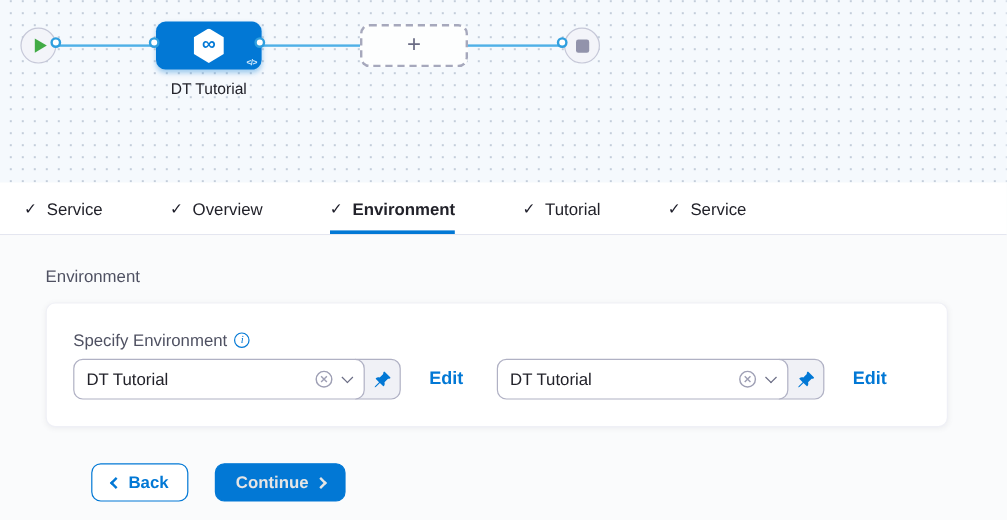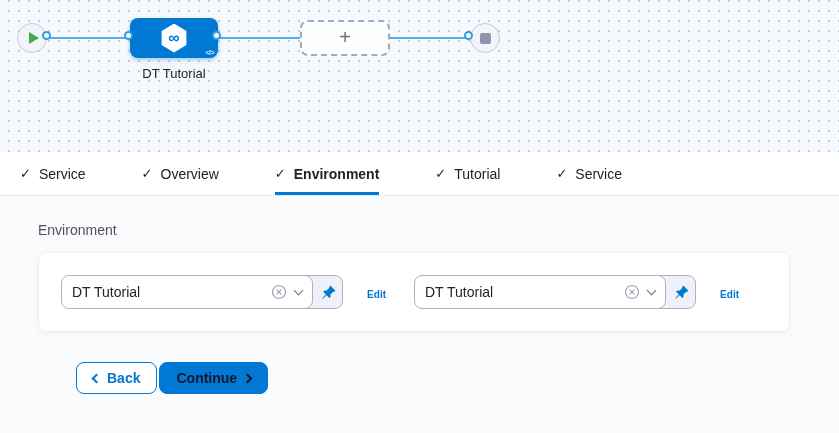--- a/index.html
+++ b/index.html
@@ -108,33 +108,33 @@
     display:inline-block; width:7px; height:7px;
     border:solid currentColor; border-width:0 1.5px 1.5px 0;
   }
   .chev.down { transform:rotate(45deg); margin-top:-4px; color:#6b6d85; cursor:pointer; }
   .pin-btn {
     width:38px; margin-left:-8px; padding-left:8px; z-index:0;
     background:#f0f1f6; border:1px solid #b0b1c4; border-radius:0 8px 8px 0;
     display:flex; align-items:center; justify-content:center; cursor:pointer;
   }
   .edit-link {
-    font-size:10px; font-weight:600; color:#0278d5; cursor:pointer;
+    font-size:15px; font-weight:600; color:#0278d5; cursor:pointer;
     margin:0 28px 9px 24px;
   }
 
   
-  .footer { padding:30px 0 0 38px; display:flex; gap:2px; }
+  .footer { padding:30px 0 0 38px; display:flex; gap:22px; }
   .btn {
     height:32px; border-radius:8px; font-size:14px; font-weight:700;
     display:flex; align-items:center; gap:9px; padding:0 16px; cursor:pointer;
     font-family:inherit;
   }
   .btn-outline { background:#ffffff; border:1.5px solid #0278d5; color:#0278d5; }
-  .btn-primary { background:#0278d5; border:1.5px solid #0278d5; color:#0f172a; }
+  .btn-primary { background:#0278d5; border:1.5px solid #0278d5; color:#e5e5e5; }
   .chev.left  { transform:rotate(135deg); border-width:0 2px 2px 0; margin-right:-2px; }
   .chev.right { transform:rotate(-45deg); border-width:0 2px 2px 0; margin-left:-2px; }
 </style>
 </head>
 <body>
 
 <div class="canvas">
   <div class="edge e1"></div>
   <div class="edge e2"></div>
   <div class="edge e3"></div>
@@ -185,20 +185,46 @@
   <div class="tab">
     <span class="check">✓</span>
     <span>Service</span>
   </div>
 </div>
 
 <div class="content">
   <div class="section-heading">Environment</div>
 
   <div class="card">
+
+    <div class="field">
+      <div class="field-label">
+        <span>Specify Environment</span>
+        <span class="info-badge">i</span>
+      </div>
+      <div class="input-group">
+        <div class="select-box">
+          <span class="select-value">DT Tutorial</span>
+          <span class="clear-btn">
+            <svg width="16" height="16" viewBox="0 0 16 16">
+                <circle cx="8" cy="8" r="6.5" fill="none" stroke="#9fa0b5" stroke-width="1.2"></circle>
+                <path d="M5.6 5.6l4.8 4.8M10.4 5.6l-4.8 4.8" stroke="#9fa0b5" stroke-width="1.2"></path>
+              </svg>
+          </span>
+          <span class="chev down"></span>
+        </div>
+        <div class="pin-btn">
+          <svg width="15" height="15" viewBox="0 0 16 16" fill="#0278d5">
+              <path d="M9.83.72a.5.5 0 0 1 .35.15l4.95 4.95a.5.5 0 0 1 0 .7c-.48.48-1.07.59-1.5.59-.18 0-.34-.02-.46-.04l-3.14 3.13c.08.33.14.67.16 1.02.05.7-.03 1.68-.72 2.37a.5.5 0 0 1-.7 0L5.94 10.8l-3.18 3.18c-.2.2-1.22.9-1.42.71-.19-.2.51-1.22.71-1.42l3.18-3.18-2.83-2.83a.5.5 0 0 1 0-.7c.69-.69 1.67-.77 2.38-.72.35.02.69.08 1.01.16l3.14-3.13a2.77 2.77 0 0 1-.04-.46c0-.43.1-1.03.59-1.51a.5.5 0 0 1 .35-.15z"></path>
+            </svg>
+        </div>
+      </div>
+    </div>
+
+    <div class="edit-link">Edit</div>
 
     <div class="field">
       <div class="input-group">
         <div class="select-box">
           <span class="select-value">DT Tutorial</span>
           <span class="clear-btn">
             <svg width="16" height="16" viewBox="0 0 16 16">
                 <circle cx="8" cy="8" r="6.5" fill="none" stroke="#9fa0b5" stroke-width="1.2"></circle>
                 <path d="M5.6 5.6l4.8 4.8M10.4 5.6l-4.8 4.8" stroke="#9fa0b5" stroke-width="1.2"></path>
               </svg>
@@ -207,42 +233,20 @@
         </div>
         <div class="pin-btn">
           <svg width="15" height="15" viewBox="0 0 16 16" fill="#0278d5">
               <path d="M9.83.72a.5.5 0 0 1 .35.15l4.95 4.95a.5.5 0 0 1 0 .7c-.48.48-1.07.59-1.5.59-.18 0-.34-.02-.46-.04l-3.14 3.13c.08.33.14.67.16 1.02.05.7-.03 1.68-.72 2.37a.5.5 0 0 1-.7 0L5.94 10.8l-3.18 3.18c-.2.2-1.22.9-1.42.71-.19-.2.51-1.22.71-1.42l3.18-3.18-2.83-2.83a.5.5 0 0 1 0-.7c.69-.69 1.67-.77 2.38-.72.35.02.69.08 1.01.16l3.14-3.13a2.77 2.77 0 0 1-.04-.46c0-.43.1-1.03.59-1.51a.5.5 0 0 1 .35-.15z"></path>
             </svg>
         </div>
       </div>
     </div>
 
     <div class="edit-link">Edit</div>
-
-    <div class="field">
-      <div class="input-group">
-        <div class="select-box">
-          <span class="select-value">DT Tutorial</span>
-          <span class="clear-btn">
-            <svg width="16" height="16" viewBox="0 0 16 16">
-                <circle cx="8" cy="8" r="6.5" fill="none" stroke="#9fa0b5" stroke-width="1.2"></circle>
-                <path d="M5.6 5.6l4.8 4.8M10.4 5.6l-4.8 4.8" stroke="#9fa0b5" stroke-width="1.2"></path>
-              </svg>
-          </span>
-          <span class="chev down"></span>
-        </div>
-        <div class="pin-btn">
-          <svg width="15" height="15" viewBox="0 0 16 16" fill="#0278d5">
-              <path d="M9.83.72a.5.5 0 0 1 .35.15l4.95 4.95a.5.5 0 0 1 0 .7c-.48.48-1.07.59-1.5.59-.18 0-.34-.02-.46-.04l-3.14 3.13c.08.33.14.67.16 1.02.05.7-.03 1.68-.72 2.37a.5.5 0 0 1-.7 0L5.94 10.8l-3.18 3.18c-.2.2-1.22.9-1.42.71-.19-.2.51-1.22.71-1.42l3.18-3.18-2.83-2.83a.5.5 0 0 1 0-.7c.69-.69 1.67-.77 2.38-.72.35.02.69.08 1.01.16l3.14-3.13a2.77 2.77 0 0 1-.04-.46c0-.43.1-1.03.59-1.51a.5.5 0 0 1 .35-.15z"></path>
-            </svg>
-        </div>
-      </div>
-    </div>
-
-    <div class="edit-link">Edit</div>
   </div>
 
   <div class="footer">
     <button class="btn btn-outline">
       <span class="chev left"></span>
       <span>Back</span>
     </button>
     <button class="btn btn-primary">
       <span>Continue</span>
       <span class="chev right"></span>

